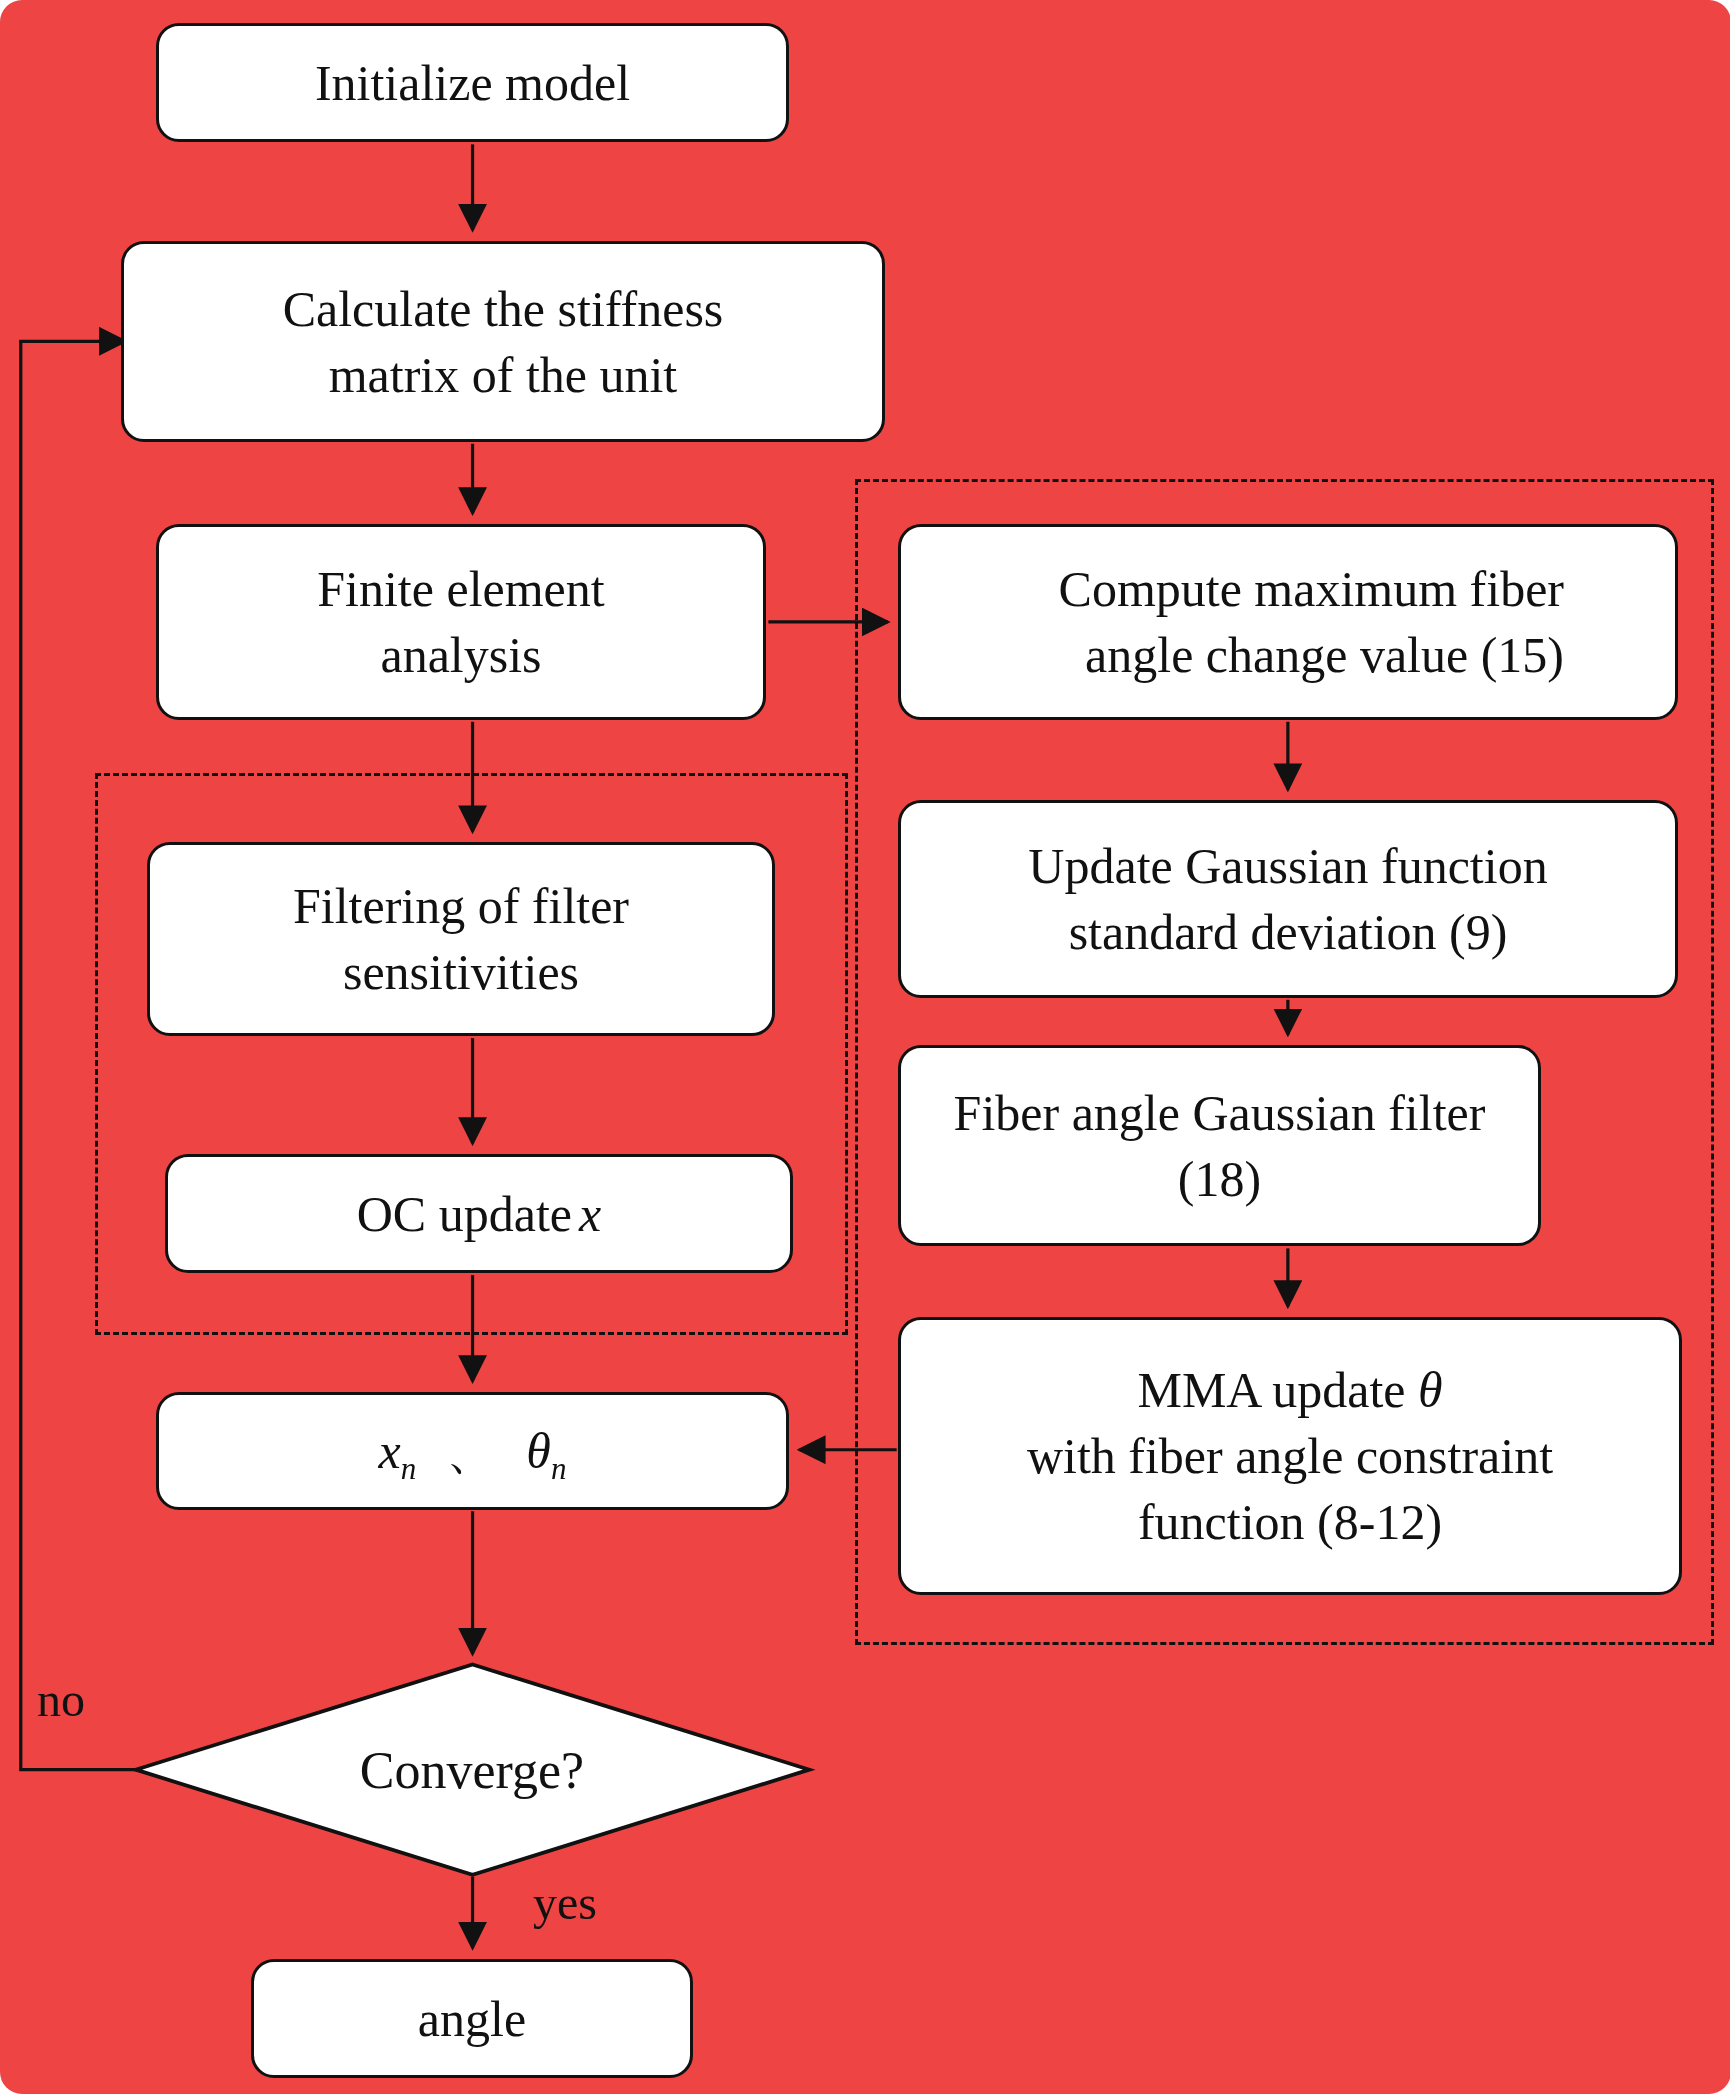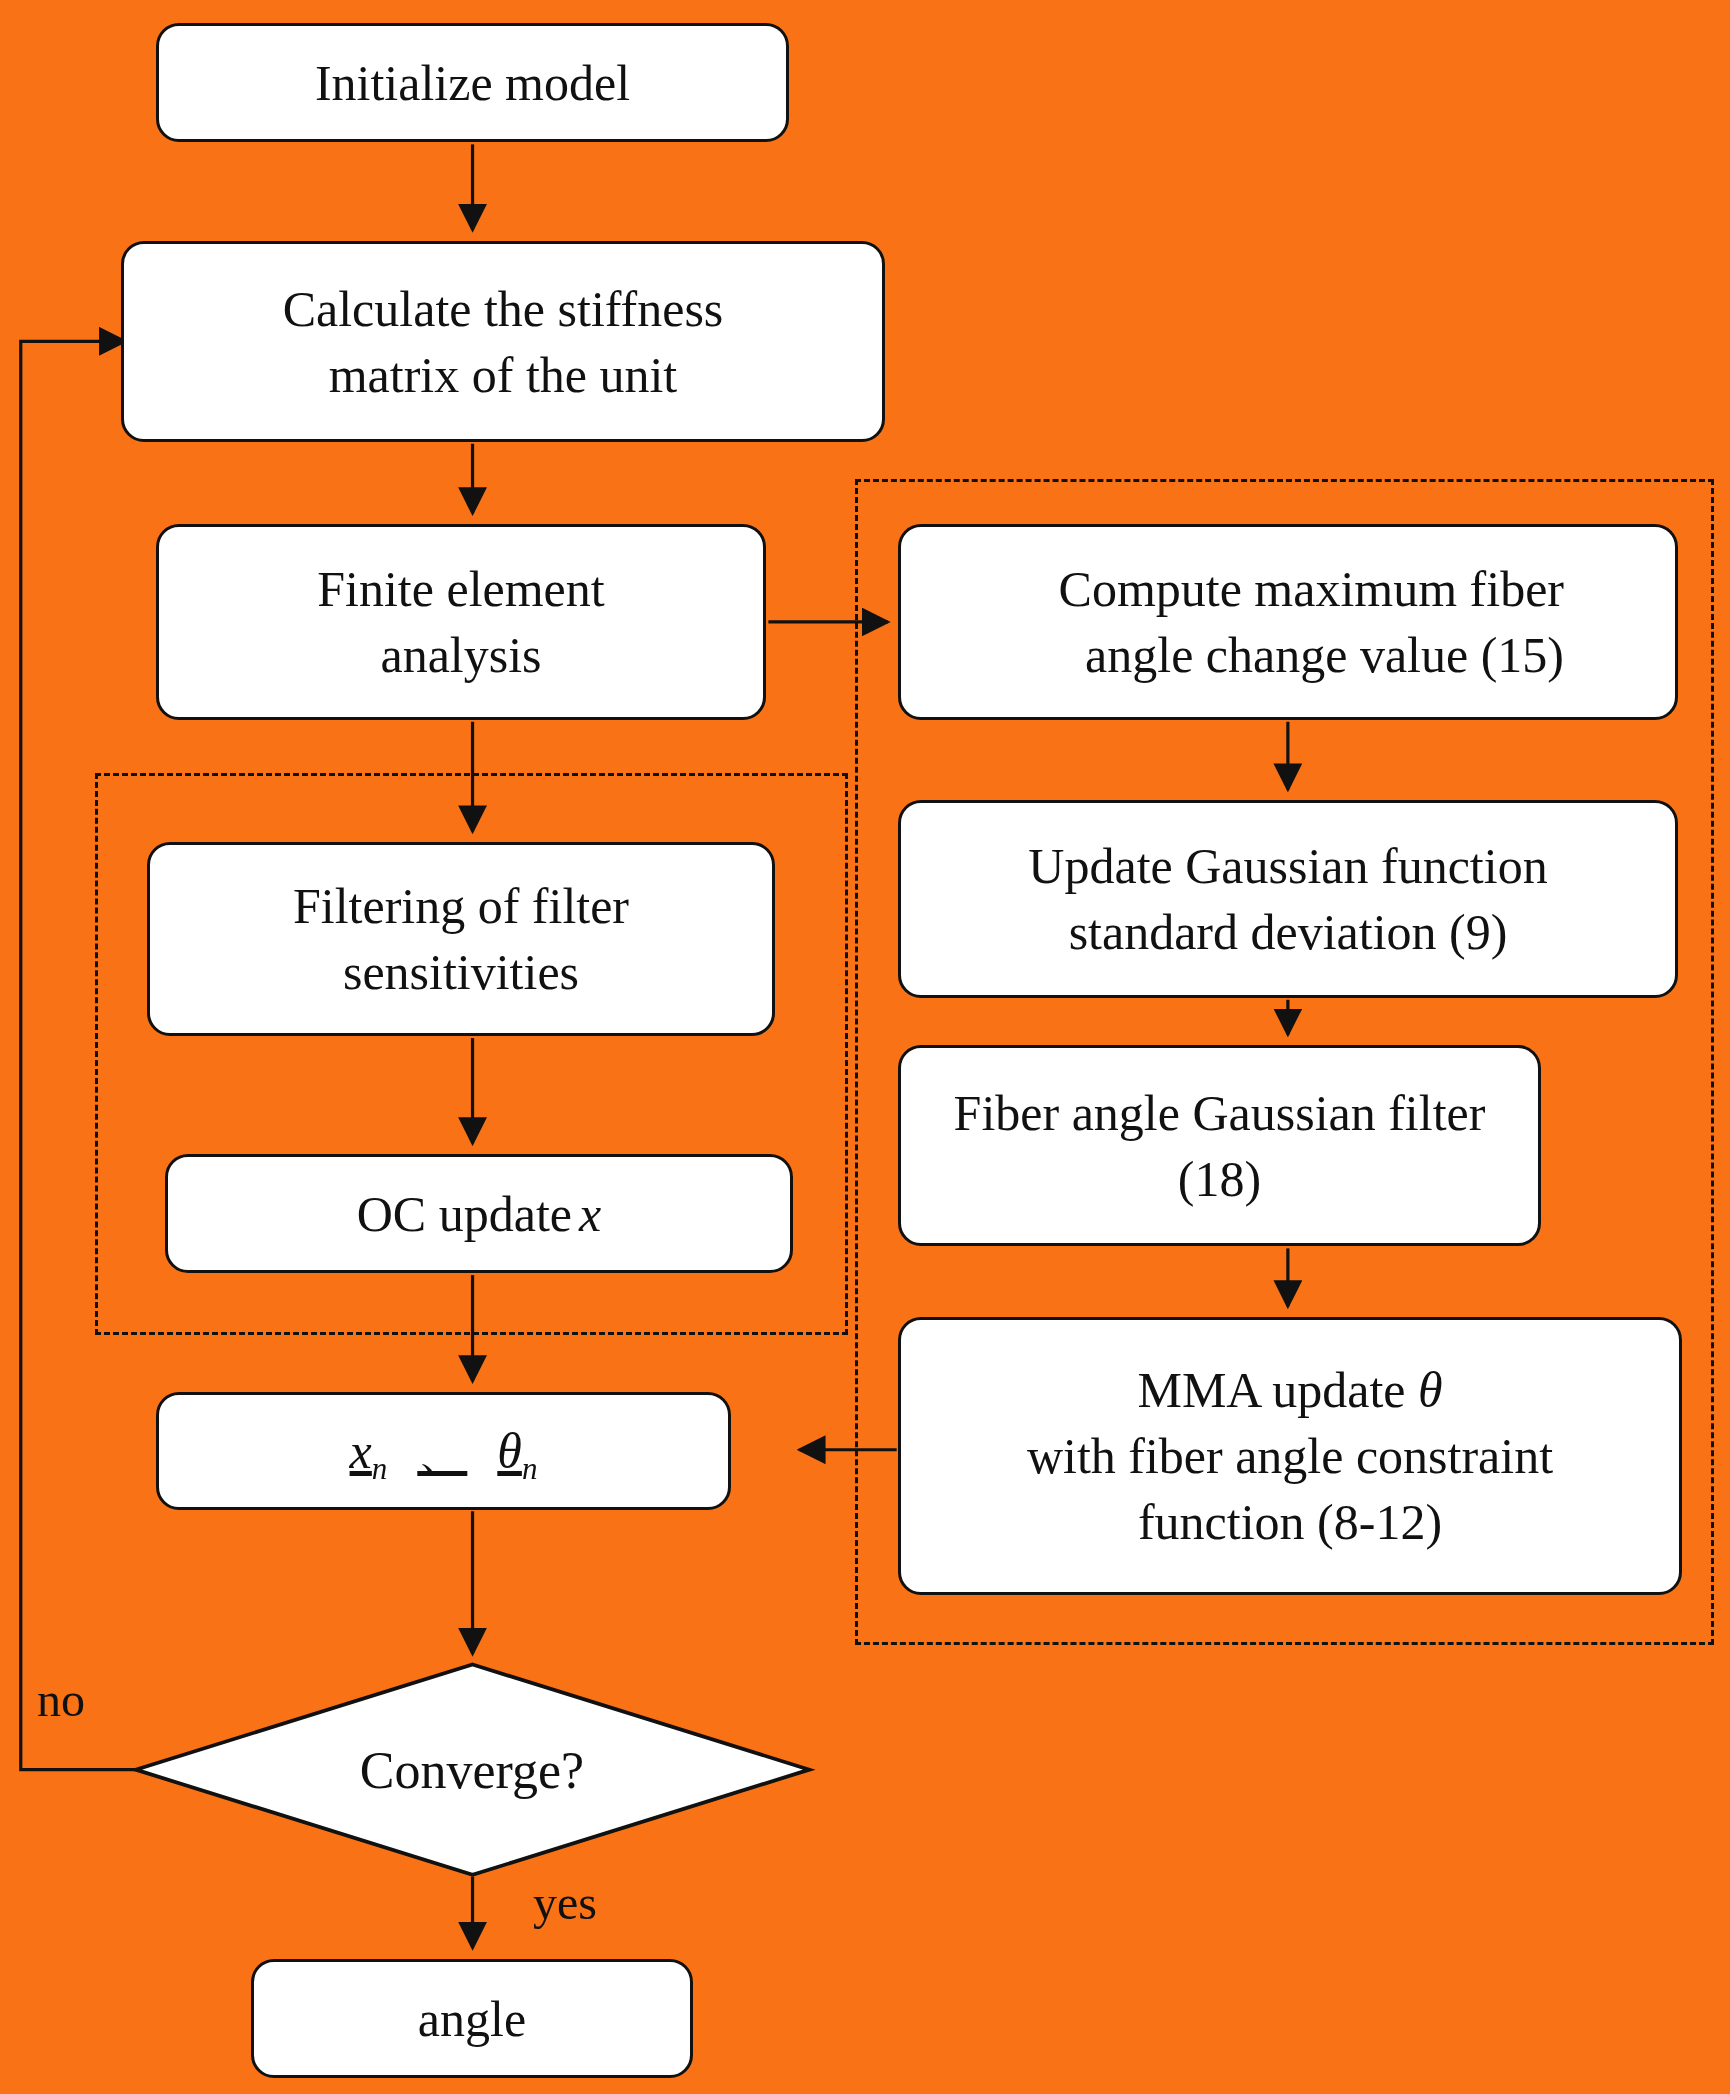--- a/index.html
+++ b/index.html
@@ -1,23 +1,24 @@
 <!DOCTYPE html>
 <html style="font-size:14.3px"><head>
 <meta charset="utf-8">
 <style>
   html, body { margin: 0; padding: 0; background: #ffffff; }
   #canvas {
     position: relative;
     width: 1731px;
     height: 2094px;
-    background: #f97316;
+    background: #ef4444;
     font-family: "Liberation Serif", "DejaVu Serif", serif;
     color: #111111;
     overflow: hidden;
+    border-radius: 22px;
   }
   #connectors {
     position: absolute;
     left: 0; top: 0;
     width: 1731px; height: 2094px;
     z-index: 2;
   }
   .container-dashed {
     position: absolute;
     border: 3.6px dashed #111111;
@@ -119,21 +120,21 @@
   <div class="node" style="left:147px; top:842px; width:628px; height:194px;">
     <span class="inner w520">Filtering of filter sensitivities</span>
   </div>
 
   <div class="node" style="left:165px; top:1154px; width:628px; height:119px;">
     <span class="inner">
       <span>OC update</span><span class="math" style="margin-left:7.1px">x</span>
     </span>
   </div>
 
-  <div class="node" style="left:156px; top:1392px; width:575px; height:118px;text-decoration:underline;">
+  <div class="node" style="left:156px; top:1392px; width:633px; height:118px;">
     <span class="inner">
       <span class="math">x</span><sub>n</sub><span class="sep">、</span><span class="math">θ</span><sub>n</sub>
     </span>
   </div>
 
   <div class="node" style="left:898px; top:524px; width:780px; height:196px;text-align:right;">
     <span class="inner w600">Compute maximum fiber angle change value (15)</span>
   </div>
 
   <div class="node" style="left:898px; top:800px; width:780px; height:198px;">

